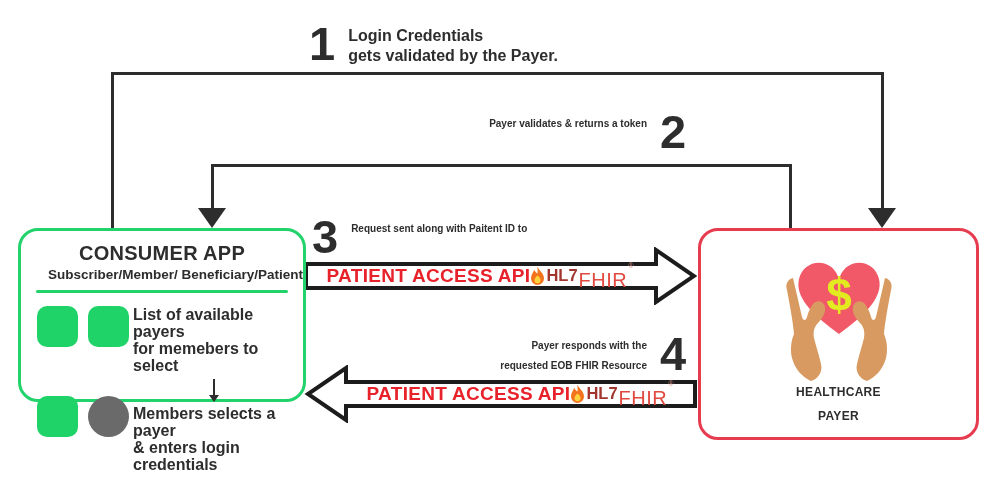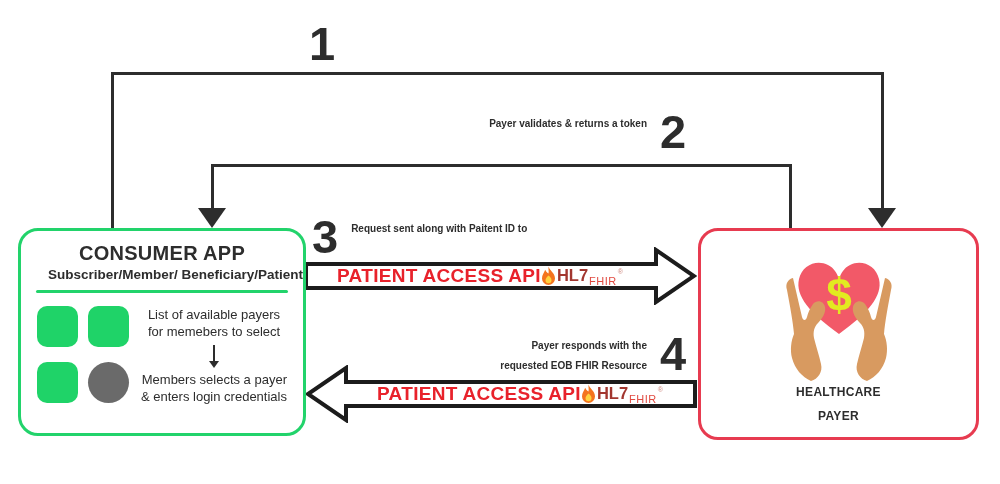--- a/index.html
+++ b/index.html
@@ -19,53 +19,57 @@
   .arrowhead-down { position:absolute; width:0; height:0;
     border-left:14px solid transparent; border-right:14px solid transparent;
     border-top:20px solid #2d2d2d; }
 
   
   .api-arrow-svg { position:absolute; }
   .api-label { position:absolute; display:flex; align-items:center; justify-content:center; }
   .api-text { font-size:19px; font-weight:bold; color:#e8222b; letter-spacing:0.3px; white-space:nowrap; }
   .logo-group { display:flex; align-items:center; gap:1px; }
   .hl7 { font-size:16.5px; font-weight:bold; color:#a2362f; }
-  .fhir { font-size:11px; color:#e14a40; letter-spacing:0.5px;margin-top:10px; }
+  .fhir { font-size:20px; color:#e14a40; letter-spacing:0.5px;margin-top:10px; }
   .rmark { font-size:7px; color:#cf8a82; align-self:flex-start; margin-top:3px; }
 
   
-  .consumer-box { position:absolute; left:18px; top:228px; width:288px; height:208px;
+  .consumer-box { position:absolute; left:18px; top:228px; width:288px; height:174px;
     background:#fff; border:3px solid #22d36b; border-radius:20px; }
   .app-title { margin-top:11px; text-align:center; font-size:20px; font-weight:bold; letter-spacing:0.3px; }
   .app-subtitle { margin-top:2px; text-align:right; font-size:13.5px; font-weight:bold; }
   .app-divider { height:3px; background:#22d36b; margin:8px 15px 0 15px; border-radius:2px; }
   .app-content { display:flex; padding:13px 8px 0 16px; }
   .shape-grid { display:grid; grid-template-columns:41px 41px; gap:12px 10px; }
   .sq { width:41px; height:41px; border-radius:10px; background:#1fd368; }
   .circ { width:41px; height:41px; border-radius:50%; background:#6a6a6a; }
   .notes { flex:1; display:flex; flex-direction:column; align-items:center; margin-left:4px; }
-  .note { font-size:13px; font-weight:normal; line-height:17px; text-align:right; }
+  .note { font-size:16px; font-weight:bold; line-height:17px; text-align:left; }
   .mini-arrow { display:flex; flex-direction:column; align-items:center; margin:5px 0 3px 0; }
   .ma-line { width:2px; height:16px; background:#2d2d2d; }
   .ma-head { width:0; height:0; border-left:5px solid transparent; border-right:5px solid transparent;
     border-top:7px solid #2d2d2d; }
 
   
   .payer-box { position:absolute; left:698px; top:228px; width:281px; height:212px;
     background:#fff; border:3px solid #e73b50; border-radius:20px; }
   .payer-icon { display:block; margin:3px auto 0 auto; }
   .payer-title { text-align:center; font-size:12px; font-weight:bold; line-height:24px; letter-spacing:0.3px; margin-top:-4px; }
 </style>
 </head>
 <body>
 
 <div class="canvas">
 
   <div class="step" style="left:309px; top:22px;">
     <div class="step-num">1</div>
+    <div class="step-text step1-text">
+      <div>Login Credentials</div>
+      <div>gets validated by the Payer.</div>
+    </div>
   </div>
 
   <div class="seg" style="left:111px; top:72px; width:3px; height:157px;"></div>
   <div class="seg" style="left:111px; top:72px; width:773px; height:3px;"></div>
   <div class="seg" style="left:881px; top:72px; width:3px; height:138px;"></div>
   <div class="arrowhead-down" style="left:868px; top:208px;"></div>
 
   <div class="step" style="left:298px; top:110px;">
     <div class="step-text step-text-sm right-align" style="width:349px;">
       <div>Payer validates &amp; returns a token</div>

